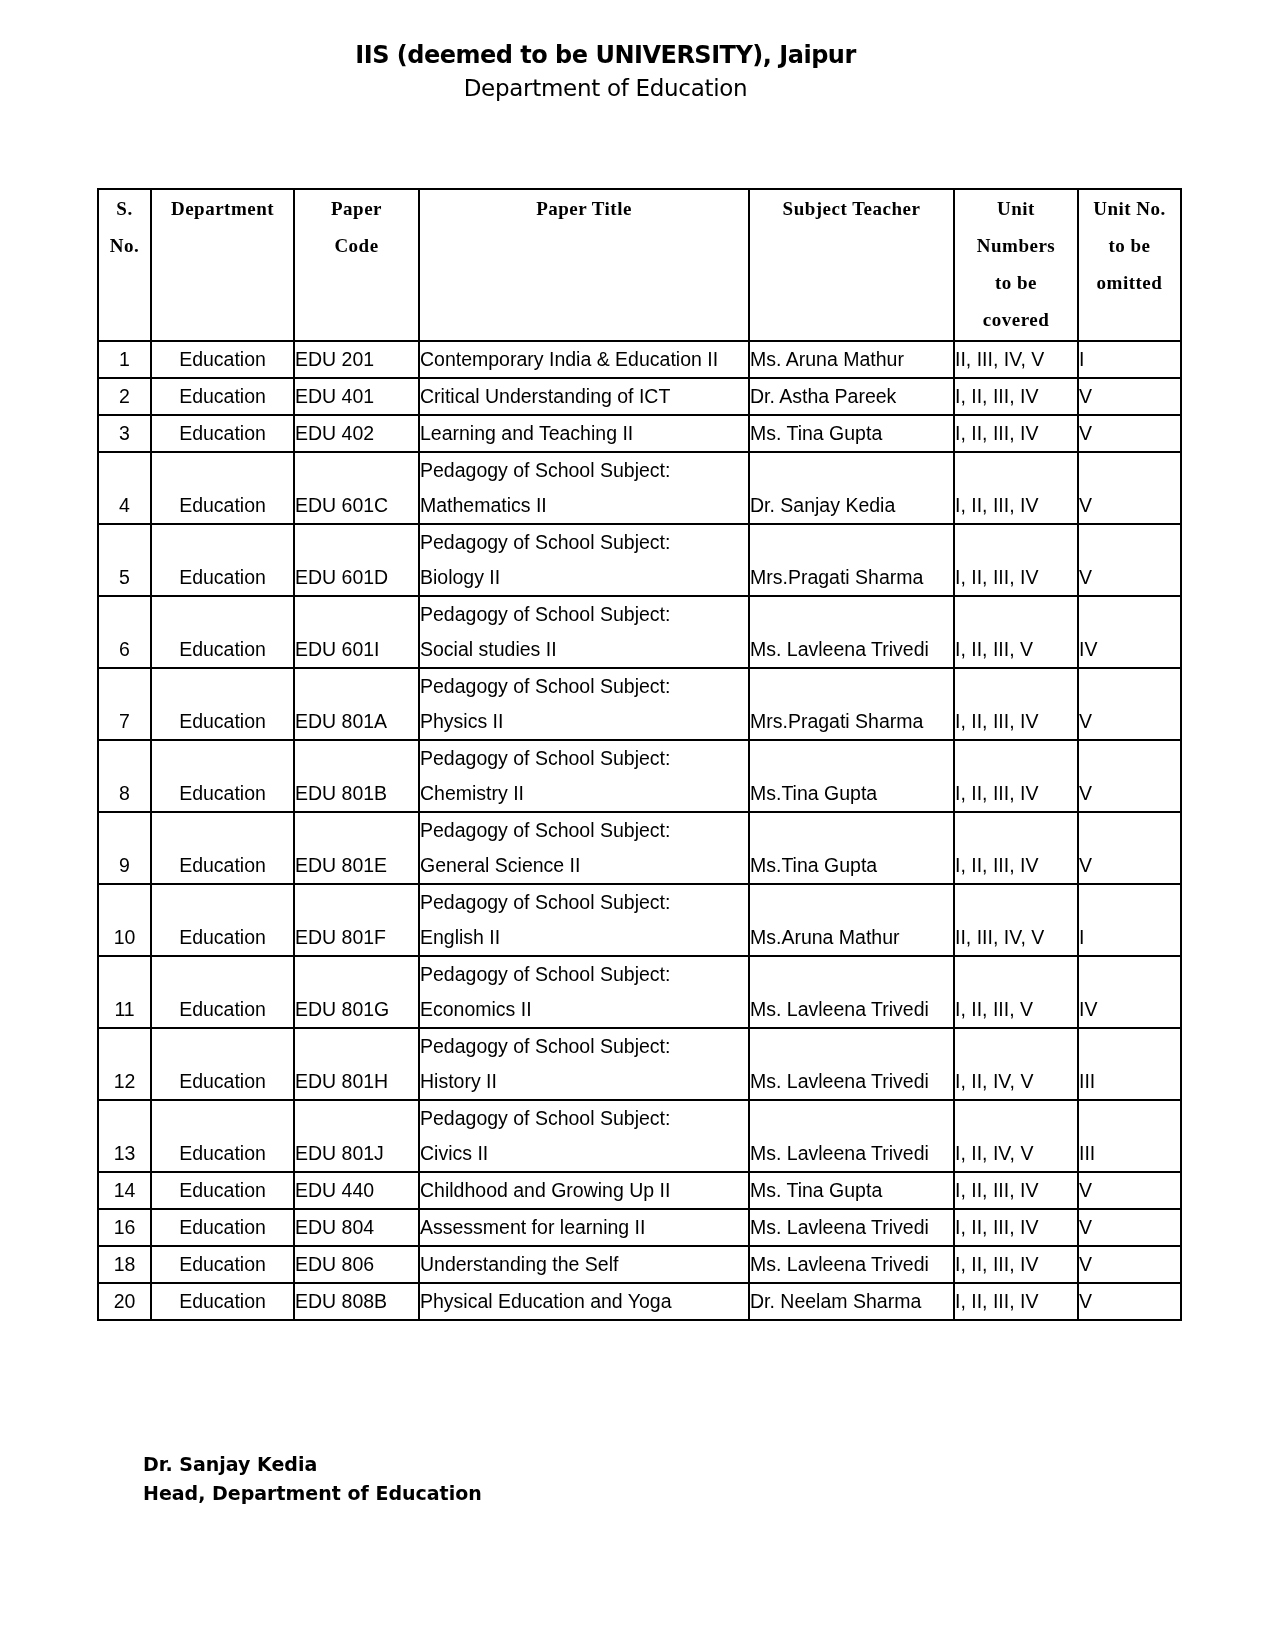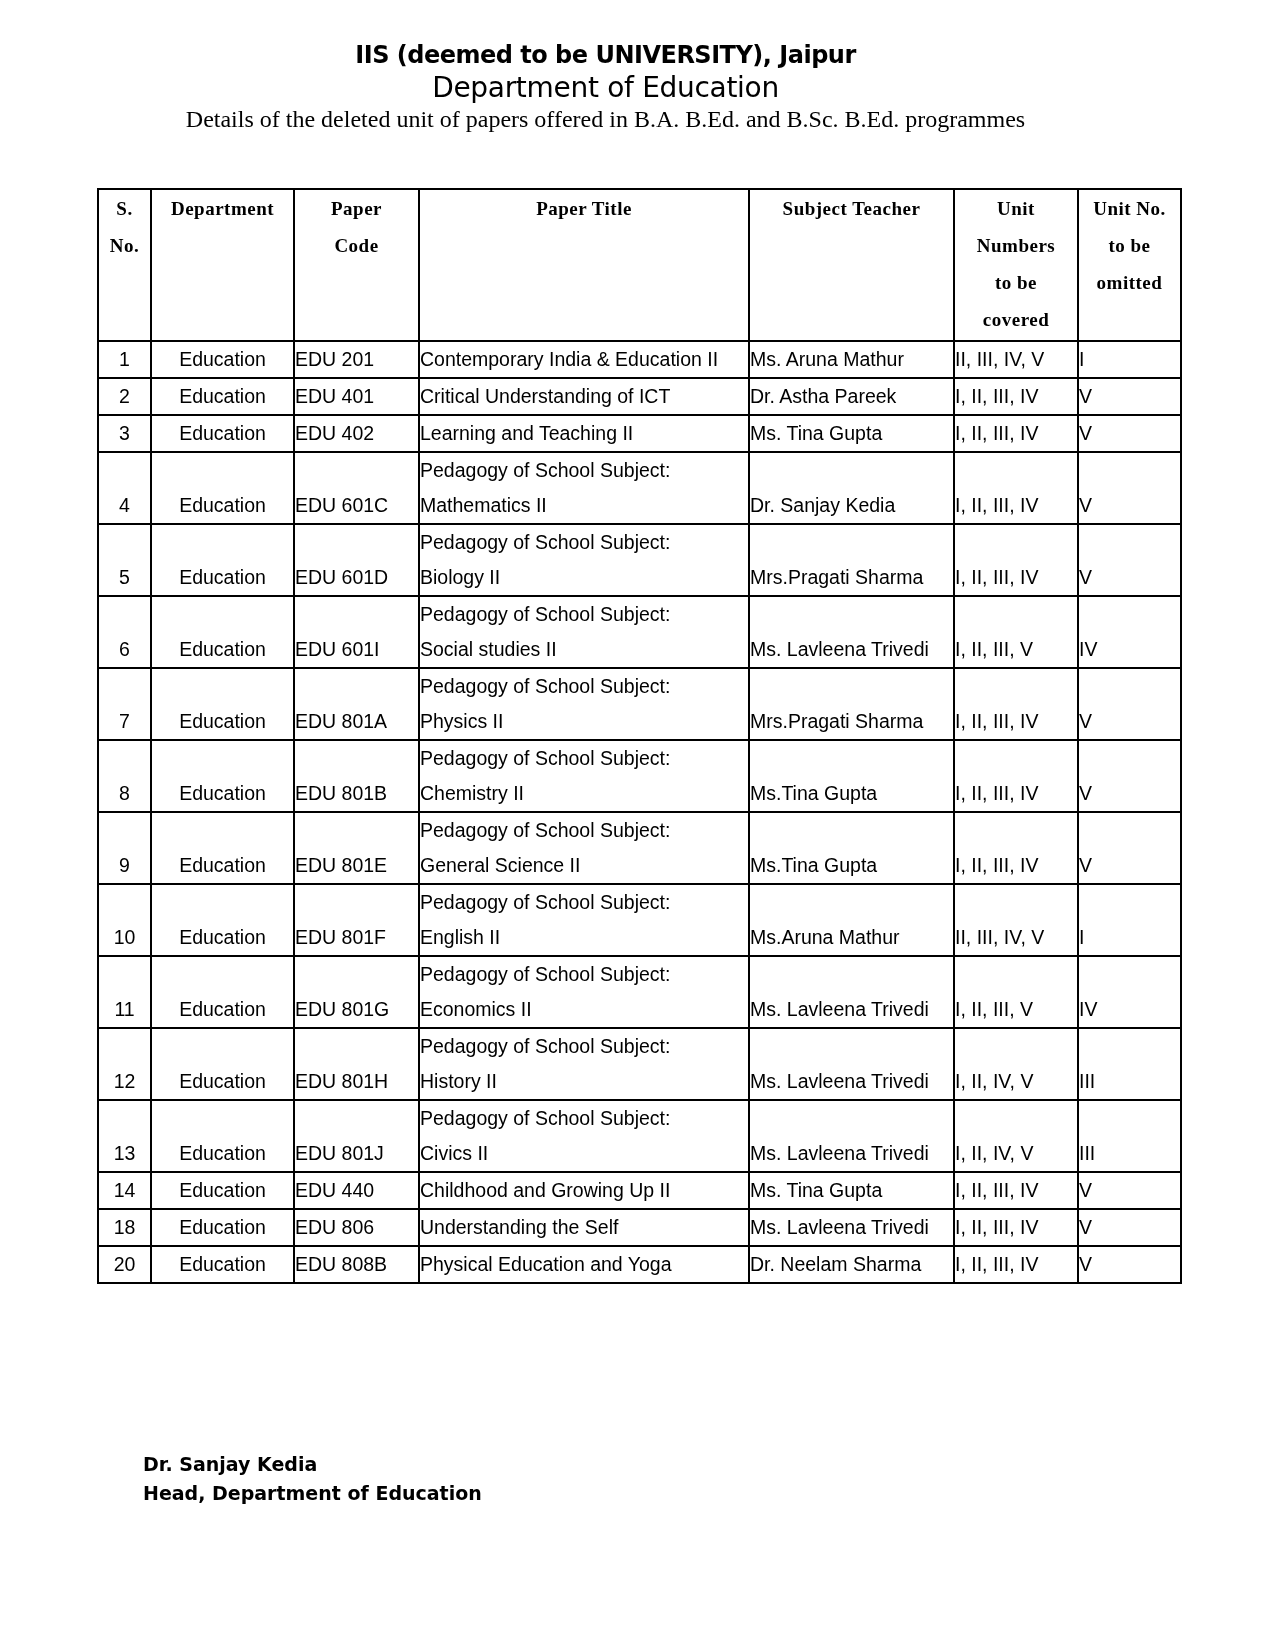--- a/index.html
+++ b/index.html
@@ -1,19 +1,19 @@
 <!DOCTYPE html>
 <html><head>
 <meta charset="utf-8">
 <style>
   html, body { margin: 0; padding: 0; background: #ffffff; }
   body { width: 1275px; height: 1650px; position: relative; overflow: hidden; color: #000; }
   .header { position: absolute; left: 0; top: 38px; width: 1211px; text-align: center; }
   .h-univ { font-family: "DejaVu Sans", sans-serif; font-weight: bold; font-size: 24px; line-height: 34px; letter-spacing: -0.5px; }
-  .h-dept { font-family: "DejaVu Sans", sans-serif; font-size: 28px; line-height: 32px; letter-spacing: -0.3px; }
+  .h-dept { font-family: "DejaVu Sans", sans-serif; font-size: 23px; line-height: 32px; letter-spacing: -0.3px; }
   .h-details, .h-session { font-family: "Liberation Serif", serif; font-size: 24px; line-height: 31px; }
 
   table.units { position: absolute; left: 97px; top: 188px; border-collapse: collapse; table-layout: fixed; width: 1083px; }
   table.units th, table.units td { border: 2px solid #000; padding: 0; vertical-align: top; }
   table.units th { font-family: "Liberation Serif", serif; font-weight: bold; font-size: 19px; line-height: 37px; text-align: center; padding-top: 0px; letter-spacing: 0.5px; }
   table.units td { font-family: "Liberation Sans", sans-serif; font-size: 19.5px; line-height: 35px; }
   tr.hdr th { height: 150px; }
   tr.r1 td { height: 33px; }
   tr.r2 td { height: 67px; }
   td.c-sno { text-align: center; }
@@ -27,21 +27,20 @@
   .line { display: block; }
 
   .footer { position: absolute; left: 143px; top: 1450px; font-family: "DejaVu Sans", sans-serif; font-weight: bold; font-size: 19px; line-height: 29px; }
 </style>
 </head>
 <body>
 
 <div class="header">
   <div class="h-univ">IIS (deemed to be UNIVERSITY), Jaipur</div>
   <div class="h-dept">Department of Education</div>
-  <div class="h-details">Details of the deleted unit of papers offered in B.A. B.Ed. and B.Sc. B.Ed. programmes</div>
 </div>
 
 <table class="units">
   <colgroup>
     <col style="width:53px">
     <col style="width:143px">
     <col style="width:125px">
     <col style="width:330px">
     <col style="width:205px">
     <col style="width:124px">
@@ -238,20 +237,31 @@
         <td class="c-dept">Education</td>
         <td class="c-code">EDU 440</td>
         <td class="c-title">
           <span class="line">Childhood and Growing Up II</span>
         </td>
         <td class="c-teacher">Ms. Tina Gupta</td>
         <td class="c-cov">I, II, III, IV</td>
         <td class="c-omit">V</td>
       </tr>
       <tr class="r1">
+        <td class="c-sno">16</td>
+        <td class="c-dept">Education</td>
+        <td class="c-code">EDU 804</td>
+        <td class="c-title">
+          <span class="line">Assessment for learning II</span>
+        </td>
+        <td class="c-teacher">Ms. Lavleena Trivedi</td>
+        <td class="c-cov">I, II, III, IV</td>
+        <td class="c-omit">V</td>
+      </tr>
+      <tr class="r1">
         <td class="c-sno">18</td>
         <td class="c-dept">Education</td>
         <td class="c-code">EDU 806</td>
         <td class="c-title">
           <span class="line">Understanding the Self</span>
         </td>
         <td class="c-teacher">Ms. Lavleena Trivedi</td>
         <td class="c-cov">I, II, III, IV</td>
         <td class="c-omit">V</td>
       </tr>

